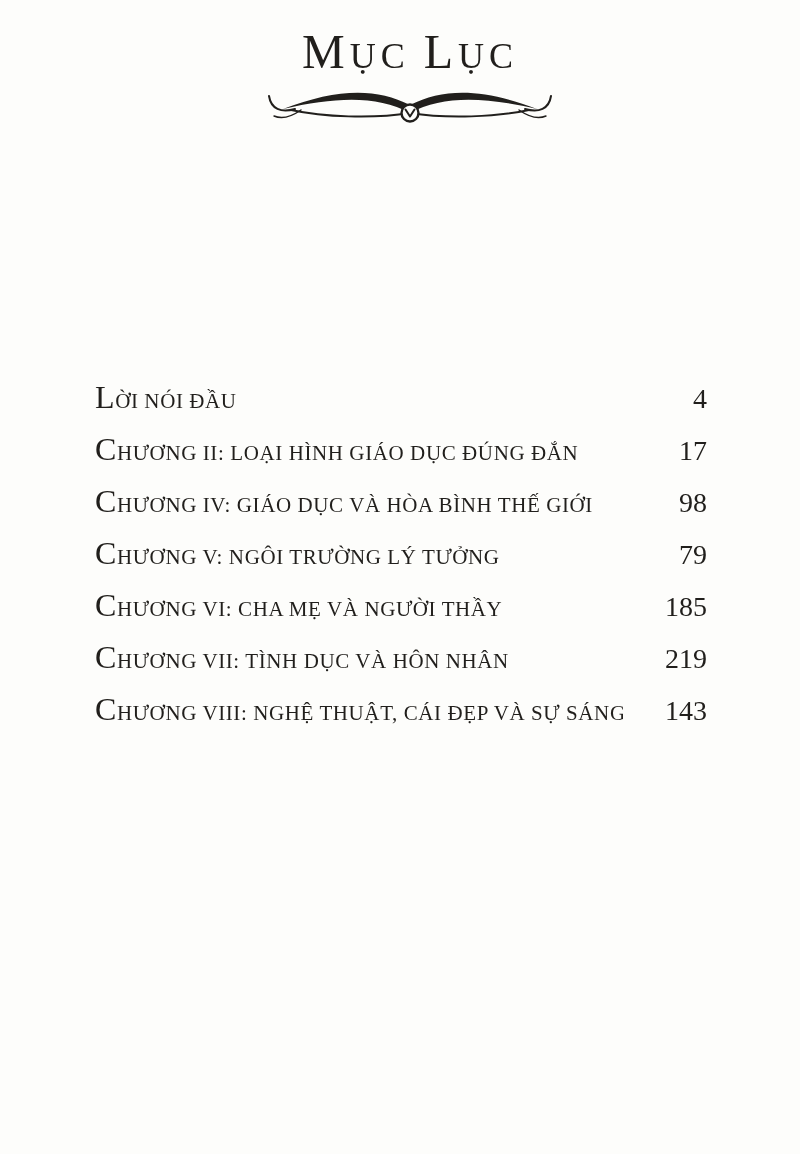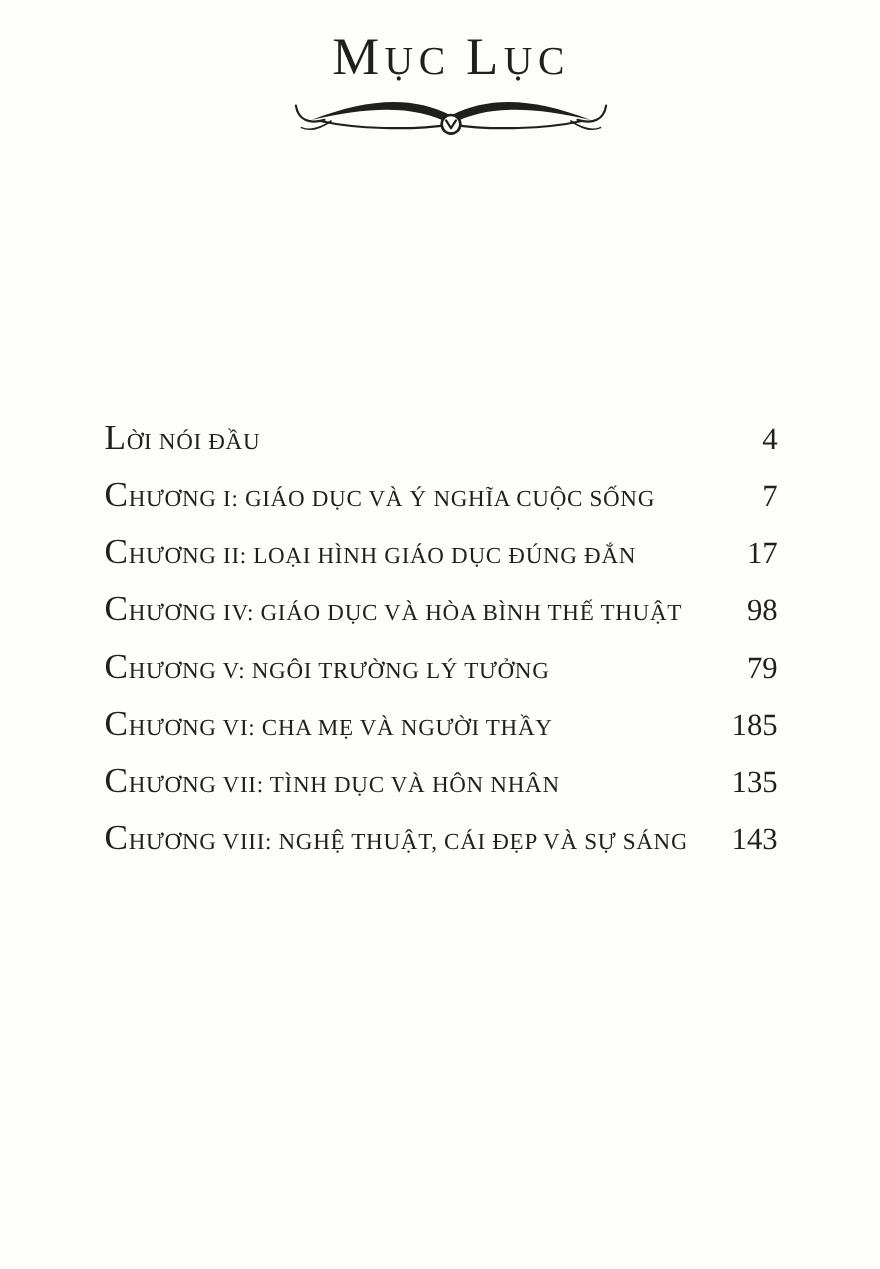--- a/index.html
+++ b/index.html
@@ -93,42 +93,38 @@
       <path d="M140.5,26.5 L145,33.5 L149.5,26.5" fill="none" stroke="#211f1c" stroke-width="2" stroke-linecap="round" stroke-linejoin="round"></path>
     </svg>
   </div>
 
   <div class="toc">
     <div class="toc-row">
       <div class="toc-title">LỜI NÓI ĐẦU</div>
       <div class="toc-page">4</div>
     </div>
     <div class="toc-row">
-      <div class="toc-title">CHƯƠNG I: GIÁO DỤC VÀ Ý NGHĨA CUỘC SỐNG</div>
-      <div class="toc-page">7</div>
-    </div>
-    <div class="toc-row">
       <div class="toc-title">CHƯƠNG II: LOẠI HÌNH GIÁO DỤC ĐÚNG ĐẮN</div>
       <div class="toc-page">17</div>
     </div>
     <div class="toc-row">
-      <div class="toc-title">CHƯƠNG IV: GIÁO DỤC VÀ HÒA BÌNH THẾ THUẬT</div>
+      <div class="toc-title">CHƯƠNG IV: GIÁO DỤC VÀ HÒA BÌNH THẾ GIỚI</div>
       <div class="toc-page">98</div>
     </div>
     <div class="toc-row">
       <div class="toc-title">CHƯƠNG V: NGÔI TRƯỜNG LÝ TƯỞNG</div>
       <div class="toc-page">79</div>
     </div>
     <div class="toc-row">
       <div class="toc-title">CHƯƠNG VI: CHA MẸ VÀ NGƯỜI THẦY</div>
       <div class="toc-page">185</div>
     </div>
     <div class="toc-row">
       <div class="toc-title">CHƯƠNG VII: TÌNH DỤC VÀ HÔN NHÂN</div>
-      <div class="toc-page">135</div>
+      <div class="toc-page">219</div>
     </div>
     <div class="toc-row">
       <div class="toc-title">CHƯƠNG VIII: NGHỆ THUẬT, CÁI ĐẸP VÀ SỰ SÁNG TẠO</div>
       <div class="toc-page">143</div>
     </div>
   </div>
 
 </div>
 
 </body></html>

